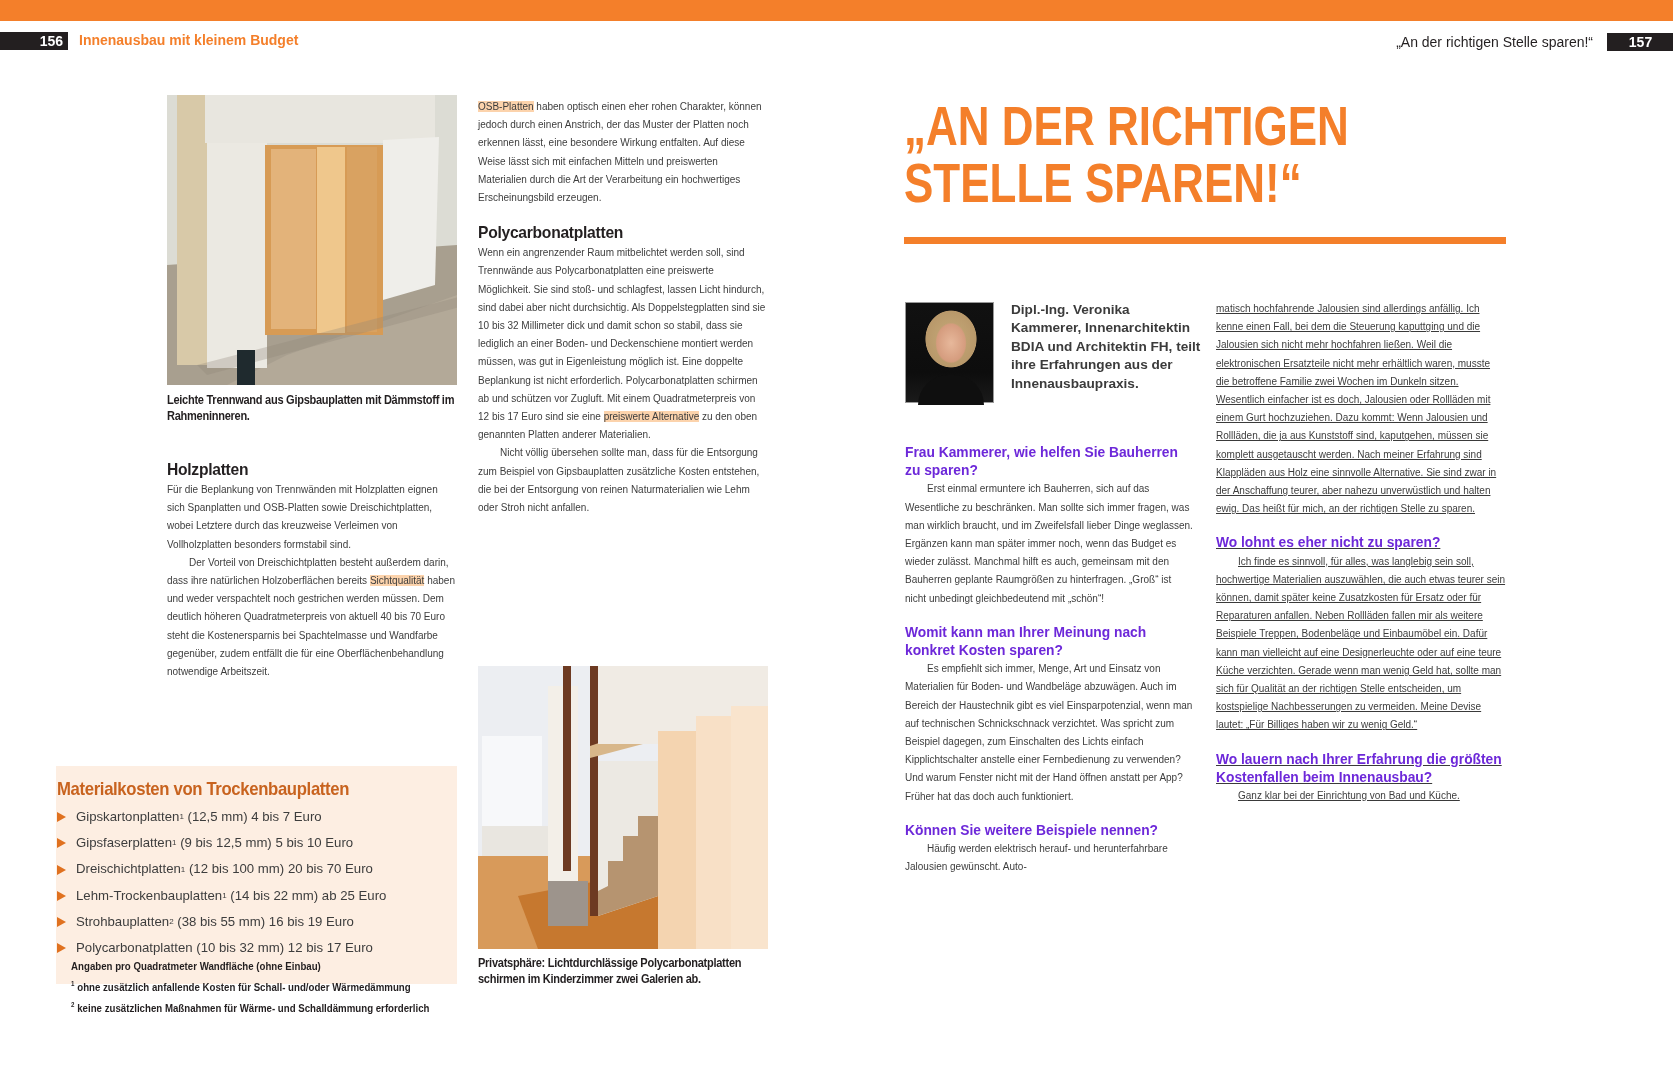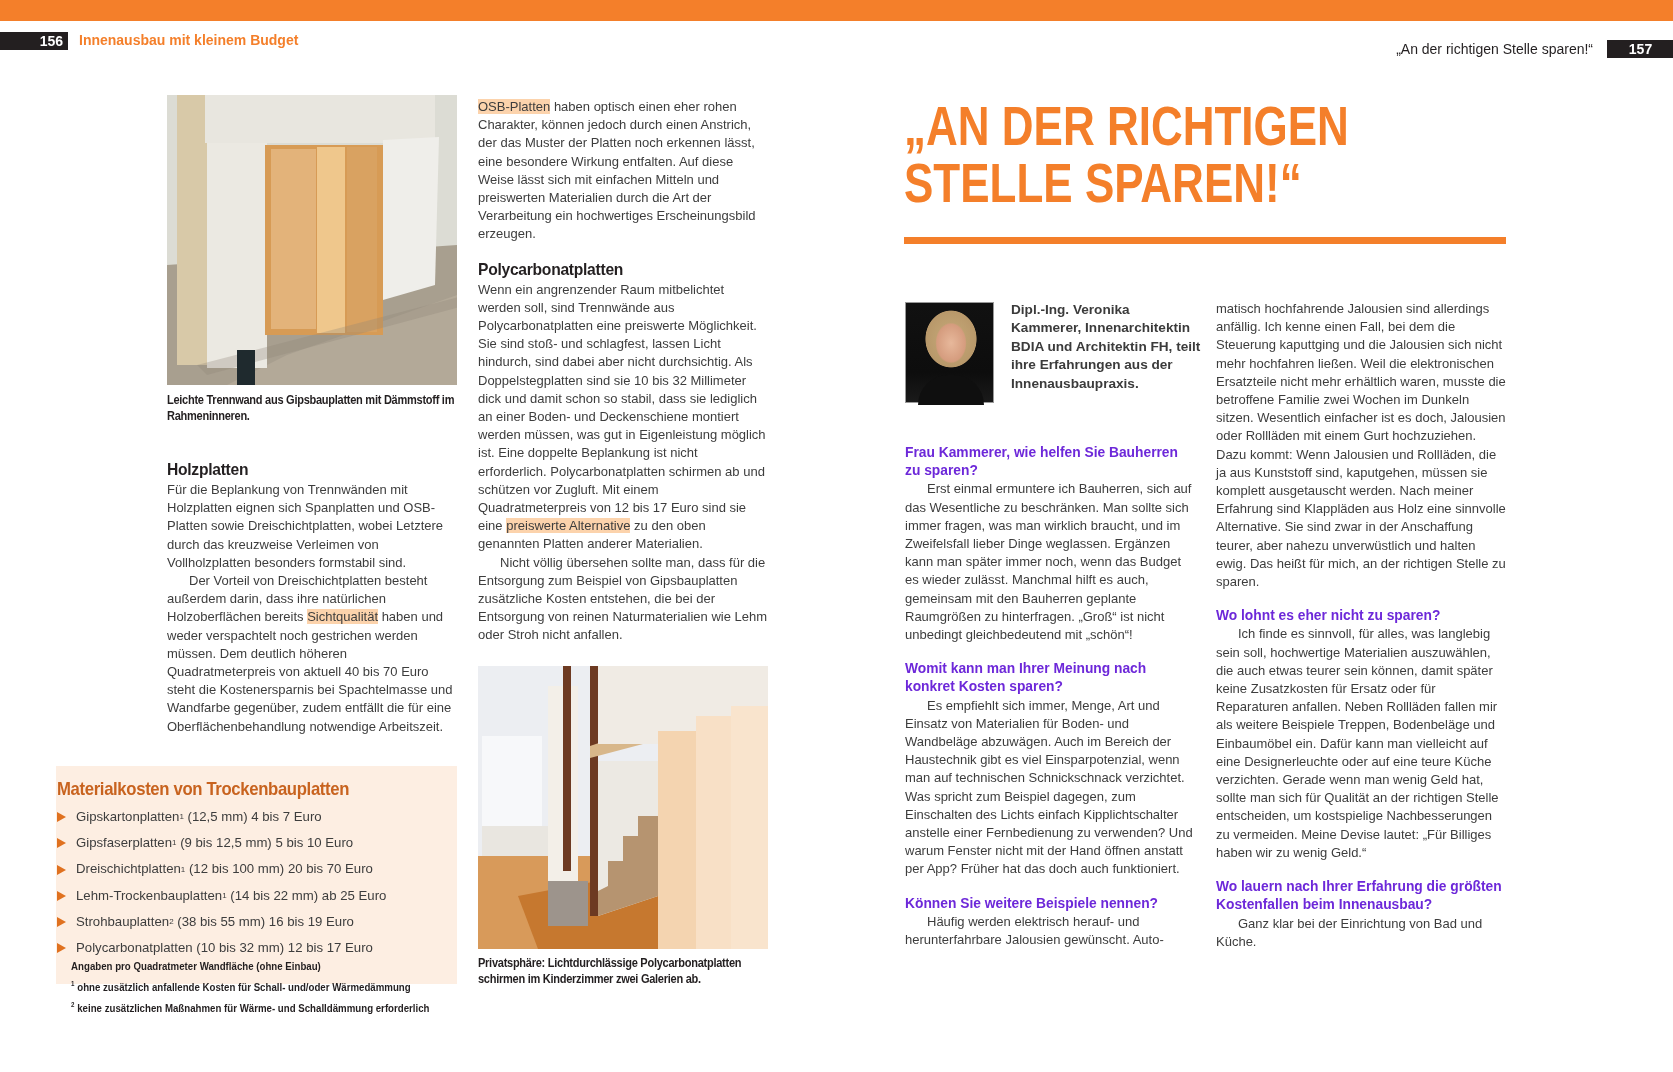--- a/index.html
+++ b/index.html
@@ -5,25 +5,25 @@
   * { box-sizing: border-box; margin: 0; padding: 0; }
   html, body { width: 1673px; height: 1072px; background: #ffffff; overflow: hidden; }
   body { position: relative; font-family: "Liberation Sans", sans-serif; color: #3a3a3a; }
 
   .top-bar { position: absolute; left: 0; top: 0; width: 1673px; height: 21px; background: #f47f2a; }
 
   .folio-left { position: absolute; left: 0; top: 32px; height: 18px; display: flex; align-items: flex-start; }
   .page-num-box { background: #231f20; color: #fff; font-weight: bold; font-size: 14px; height: 18px; line-height: 18px; text-align: right; padding-right: 5px; }
   .folio-left .page-num-box { width: 68px; }
   .running-head-left { color: #f47f2a; font-weight: bold; font-size: 14px; margin-left: 11px; }
-  .folio-right { position: absolute; right: 0; top: 40px; height: 18px; display: flex; align-items: center; }
+  .folio-right { position: absolute; right: 0; top: 33px; height: 18px; display: flex; align-items: center; }
   .running-head-right { color: #231f20; font-size: 14px; margin-right: 14px; }
   .folio-right .page-num-box { width: 66px; text-align: center; padding-left: 6px; }
 
-  .body-text { font-size: 13px; line-height: 18.2px; color: #3d3d3d; }
+  .body-text { font-size: 10px; line-height: 18.2px; color: #3d3d3d; }
   .body-text p.indent { text-indent: 22px; }
   .hl { background: #fcd3ac; }
 
   .photo { position: absolute; overflow: hidden; }
   .caption { position: absolute; font-family: "Liberation Sans", sans-serif; font-weight: bold; font-size: 12px; line-height: 16px; color: #231f20; letter-spacing: -0.3px; transform: scaleX(0.92); transform-origin: left top; }
 
   .sub-head { font-weight: bold; font-size: 17px; color: #231f20; letter-spacing: -0.3px; transform: scaleX(0.92); transform-origin: left top; line-height: 22px; }
 
   #col1 { position: absolute; left: 167px; top: 95px; width: 290px; }
   #col2 { position: absolute; left: 478px; top: 98px; width: 290px; }
@@ -189,21 +189,21 @@
   <div class="body-text">
       <p class="indent">Es empfiehlt sich immer, Menge, Art und Einsatz von Materialien für Boden- und Wandbeläge abzuwägen. Auch im Bereich der Haustechnik gibt es viel Einsparpotenzial, wenn man auf technischen Schnickschnack verzichtet. Was spricht zum Beispiel dagegen, zum Einschalten des Lichts einfach Kipplichtschalter anstelle einer Fernbedienung zu verwenden? Und warum Fenster nicht mit der Hand öffnen anstatt per App? Früher hat das doch auch funktioniert.</p>
     </div>
 
   <div class="q" style="margin-top:16px;">Können Sie weitere Beispiele nennen?</div>
   <div class="body-text">
       <p class="indent">Häufig werden elektrisch herauf- und herunterfahrbare Jalousien gewünscht. Auto-</p>
     </div>
 </div>
 
-<div id="col4" style="top:300px;">
+<div id="col4" style="top:300px;text-decoration:underline;">
   <div class="body-text">
       <p>matisch hochfahrende Jalousien sind allerdings anfällig. Ich kenne einen Fall, bei dem die Steuerung kaputtging und die Jalousien sich nicht mehr hochfahren ließen. Weil die elektronischen Ersatzteile nicht mehr erhältlich waren, musste die betroffene Familie zwei Wochen im Dunkeln sitzen. Wesentlich einfacher ist es doch, Jalousien oder Rollläden mit einem Gurt hochzuziehen. Dazu kommt: Wenn Jalousien und Rollläden, die ja aus Kunststoff sind, kaputgehen, müssen sie komplett ausgetauscht werden. Nach meiner Erfahrung sind Klappläden aus Holz eine sinnvolle Alternative. Sie sind zwar in der Anschaffung teurer, aber nahezu unverwüstlich und halten ewig. Das heißt für mich, an der richtigen Stelle zu sparen.</p>
     </div>
 
   <div class="q" style="margin-top:16px;">Wo lohnt es eher nicht zu sparen?</div>
   <div class="body-text">
       <p class="indent">Ich finde es sinnvoll, für alles, was langlebig sein soll, hochwertige Materialien auszuwählen, die auch etwas teurer sein können, damit später keine Zusatzkosten für Ersatz oder für Reparaturen anfallen. Neben Rollläden fallen mir als weitere Beispiele Treppen, Bodenbeläge und Einbaumöbel ein. Dafür kann man vielleicht auf eine Designerleuchte oder auf eine teure Küche verzichten. Gerade wenn man wenig Geld hat, sollte man sich für Qualität an der richtigen Stelle entscheiden, um kostspielige Nachbesserungen zu vermeiden. Meine Devise lautet: „Für Billiges haben wir zu wenig Geld.“</p>
     </div>
 
   <div class="q" style="margin-top:16px;">Wo lauern nach Ihrer Erfahrung die größten Kostenfallen beim Innenausbau?</div>

